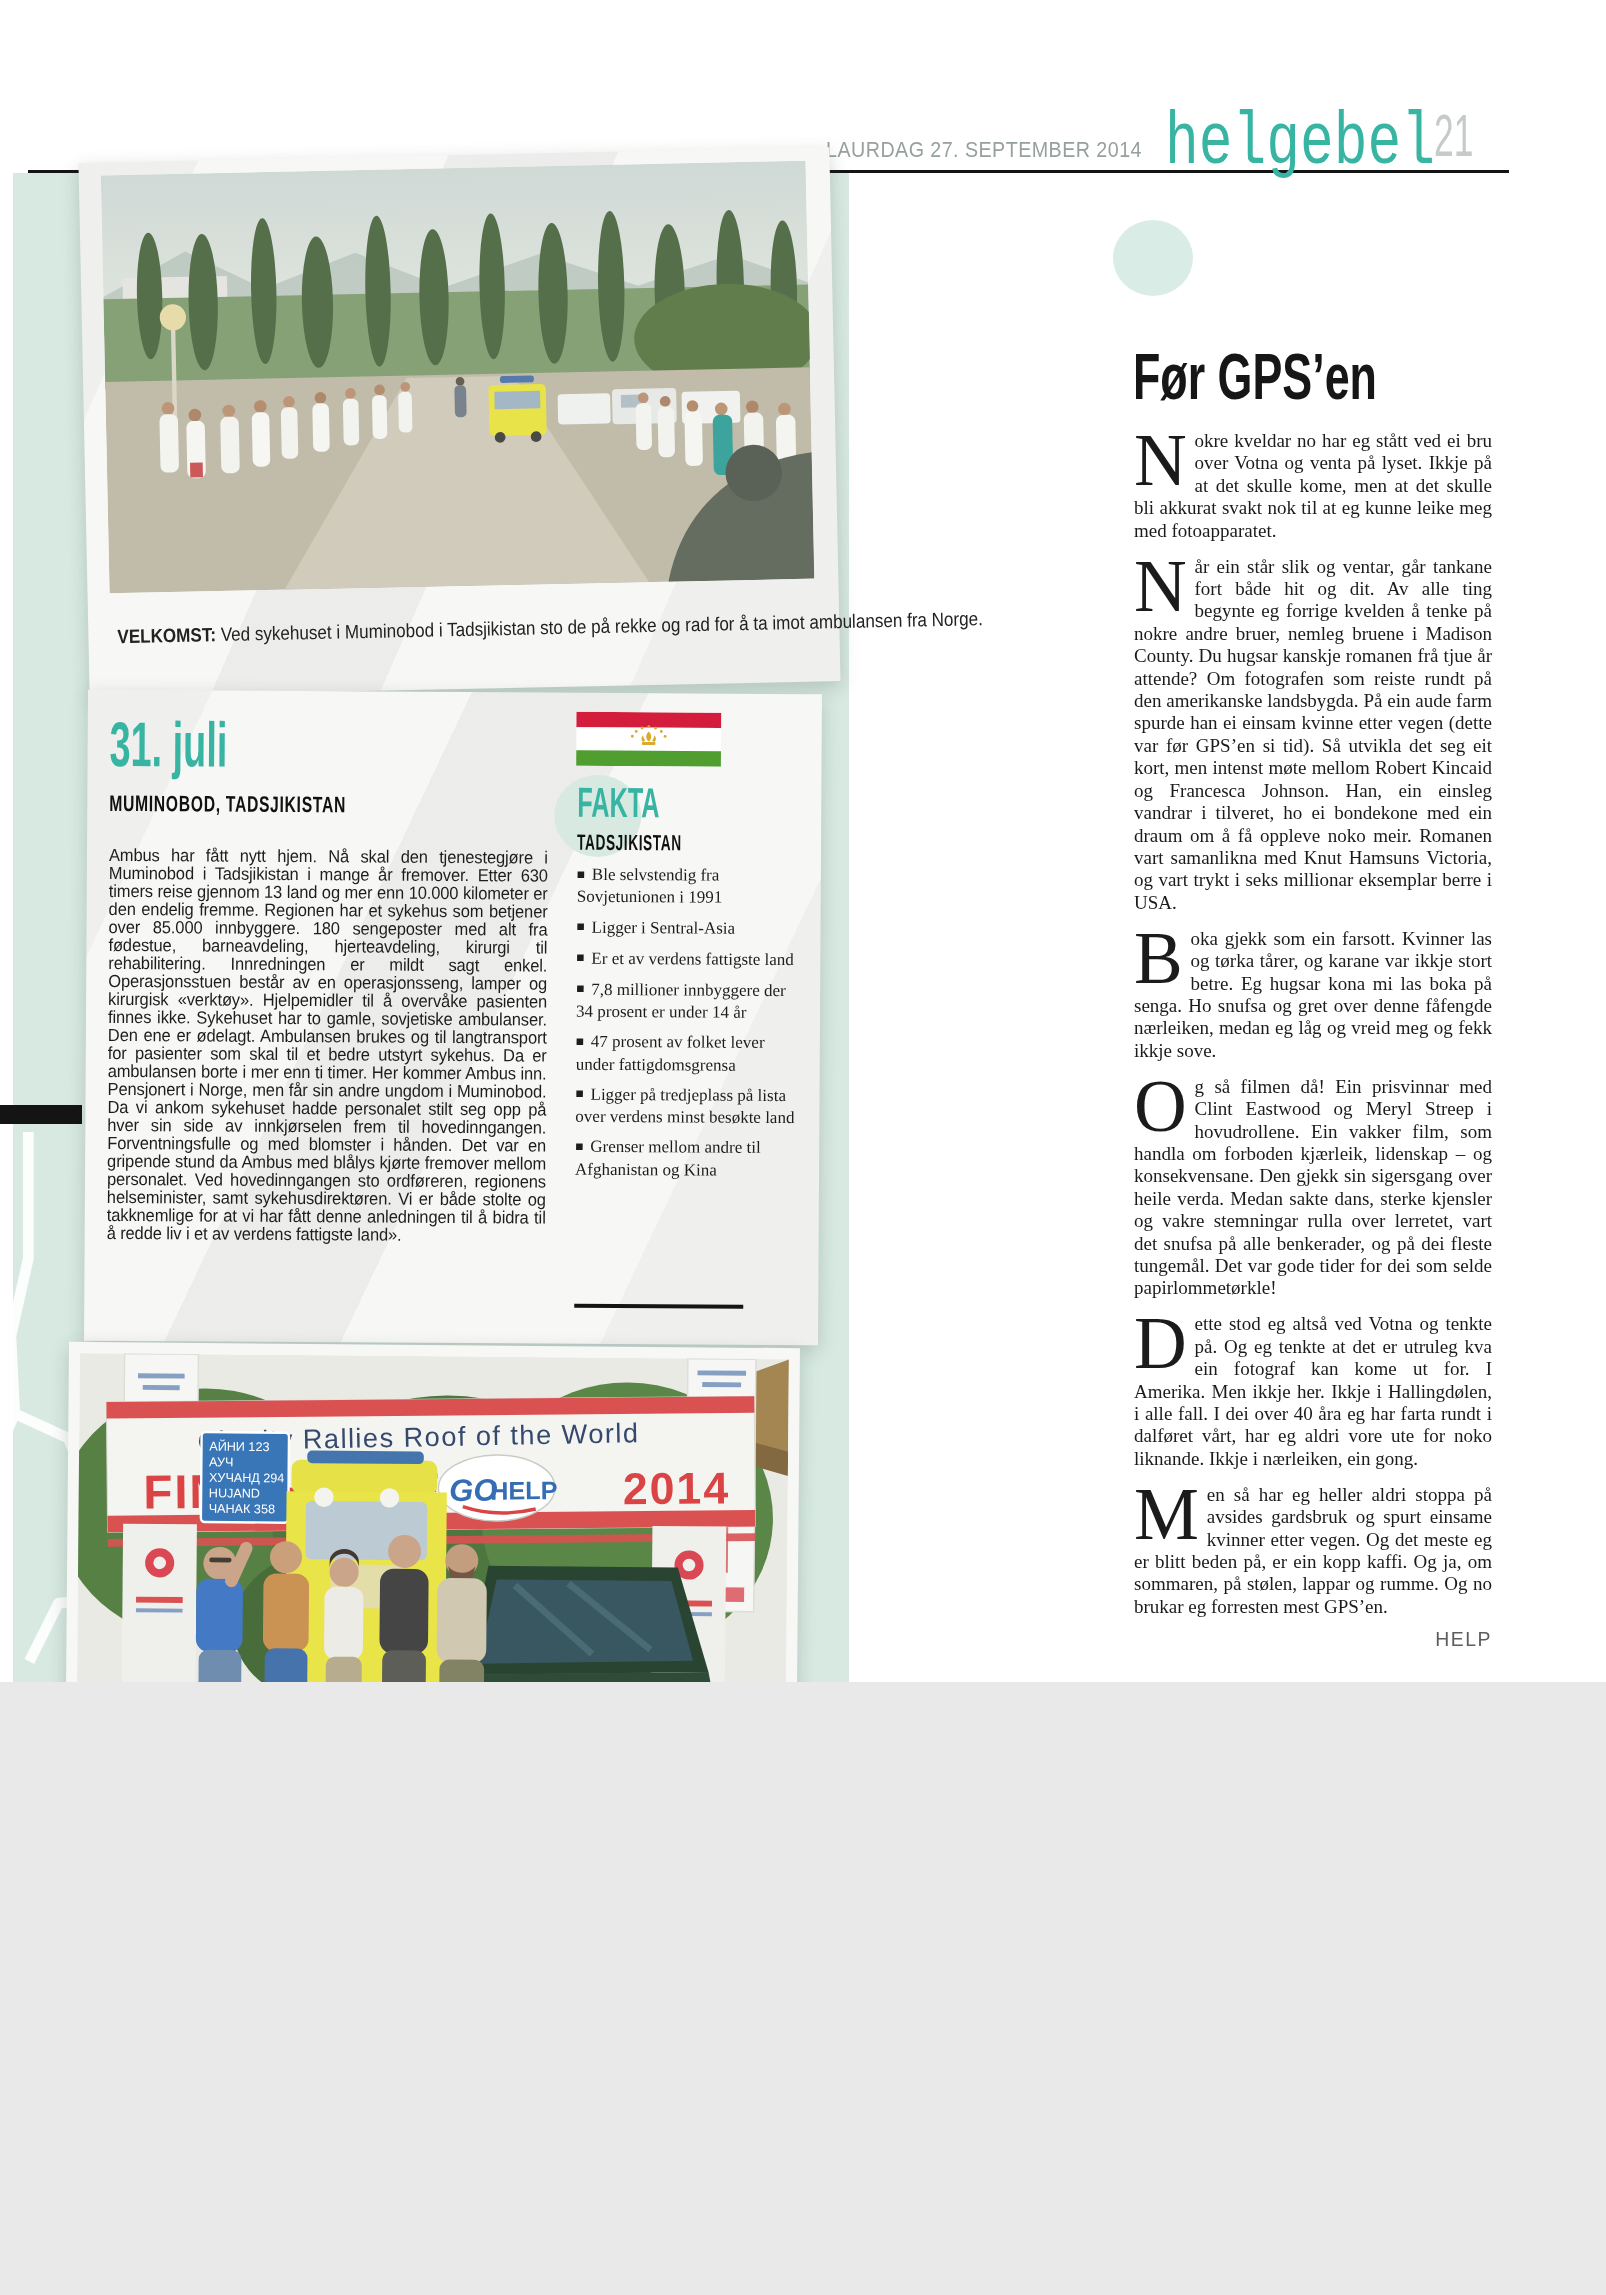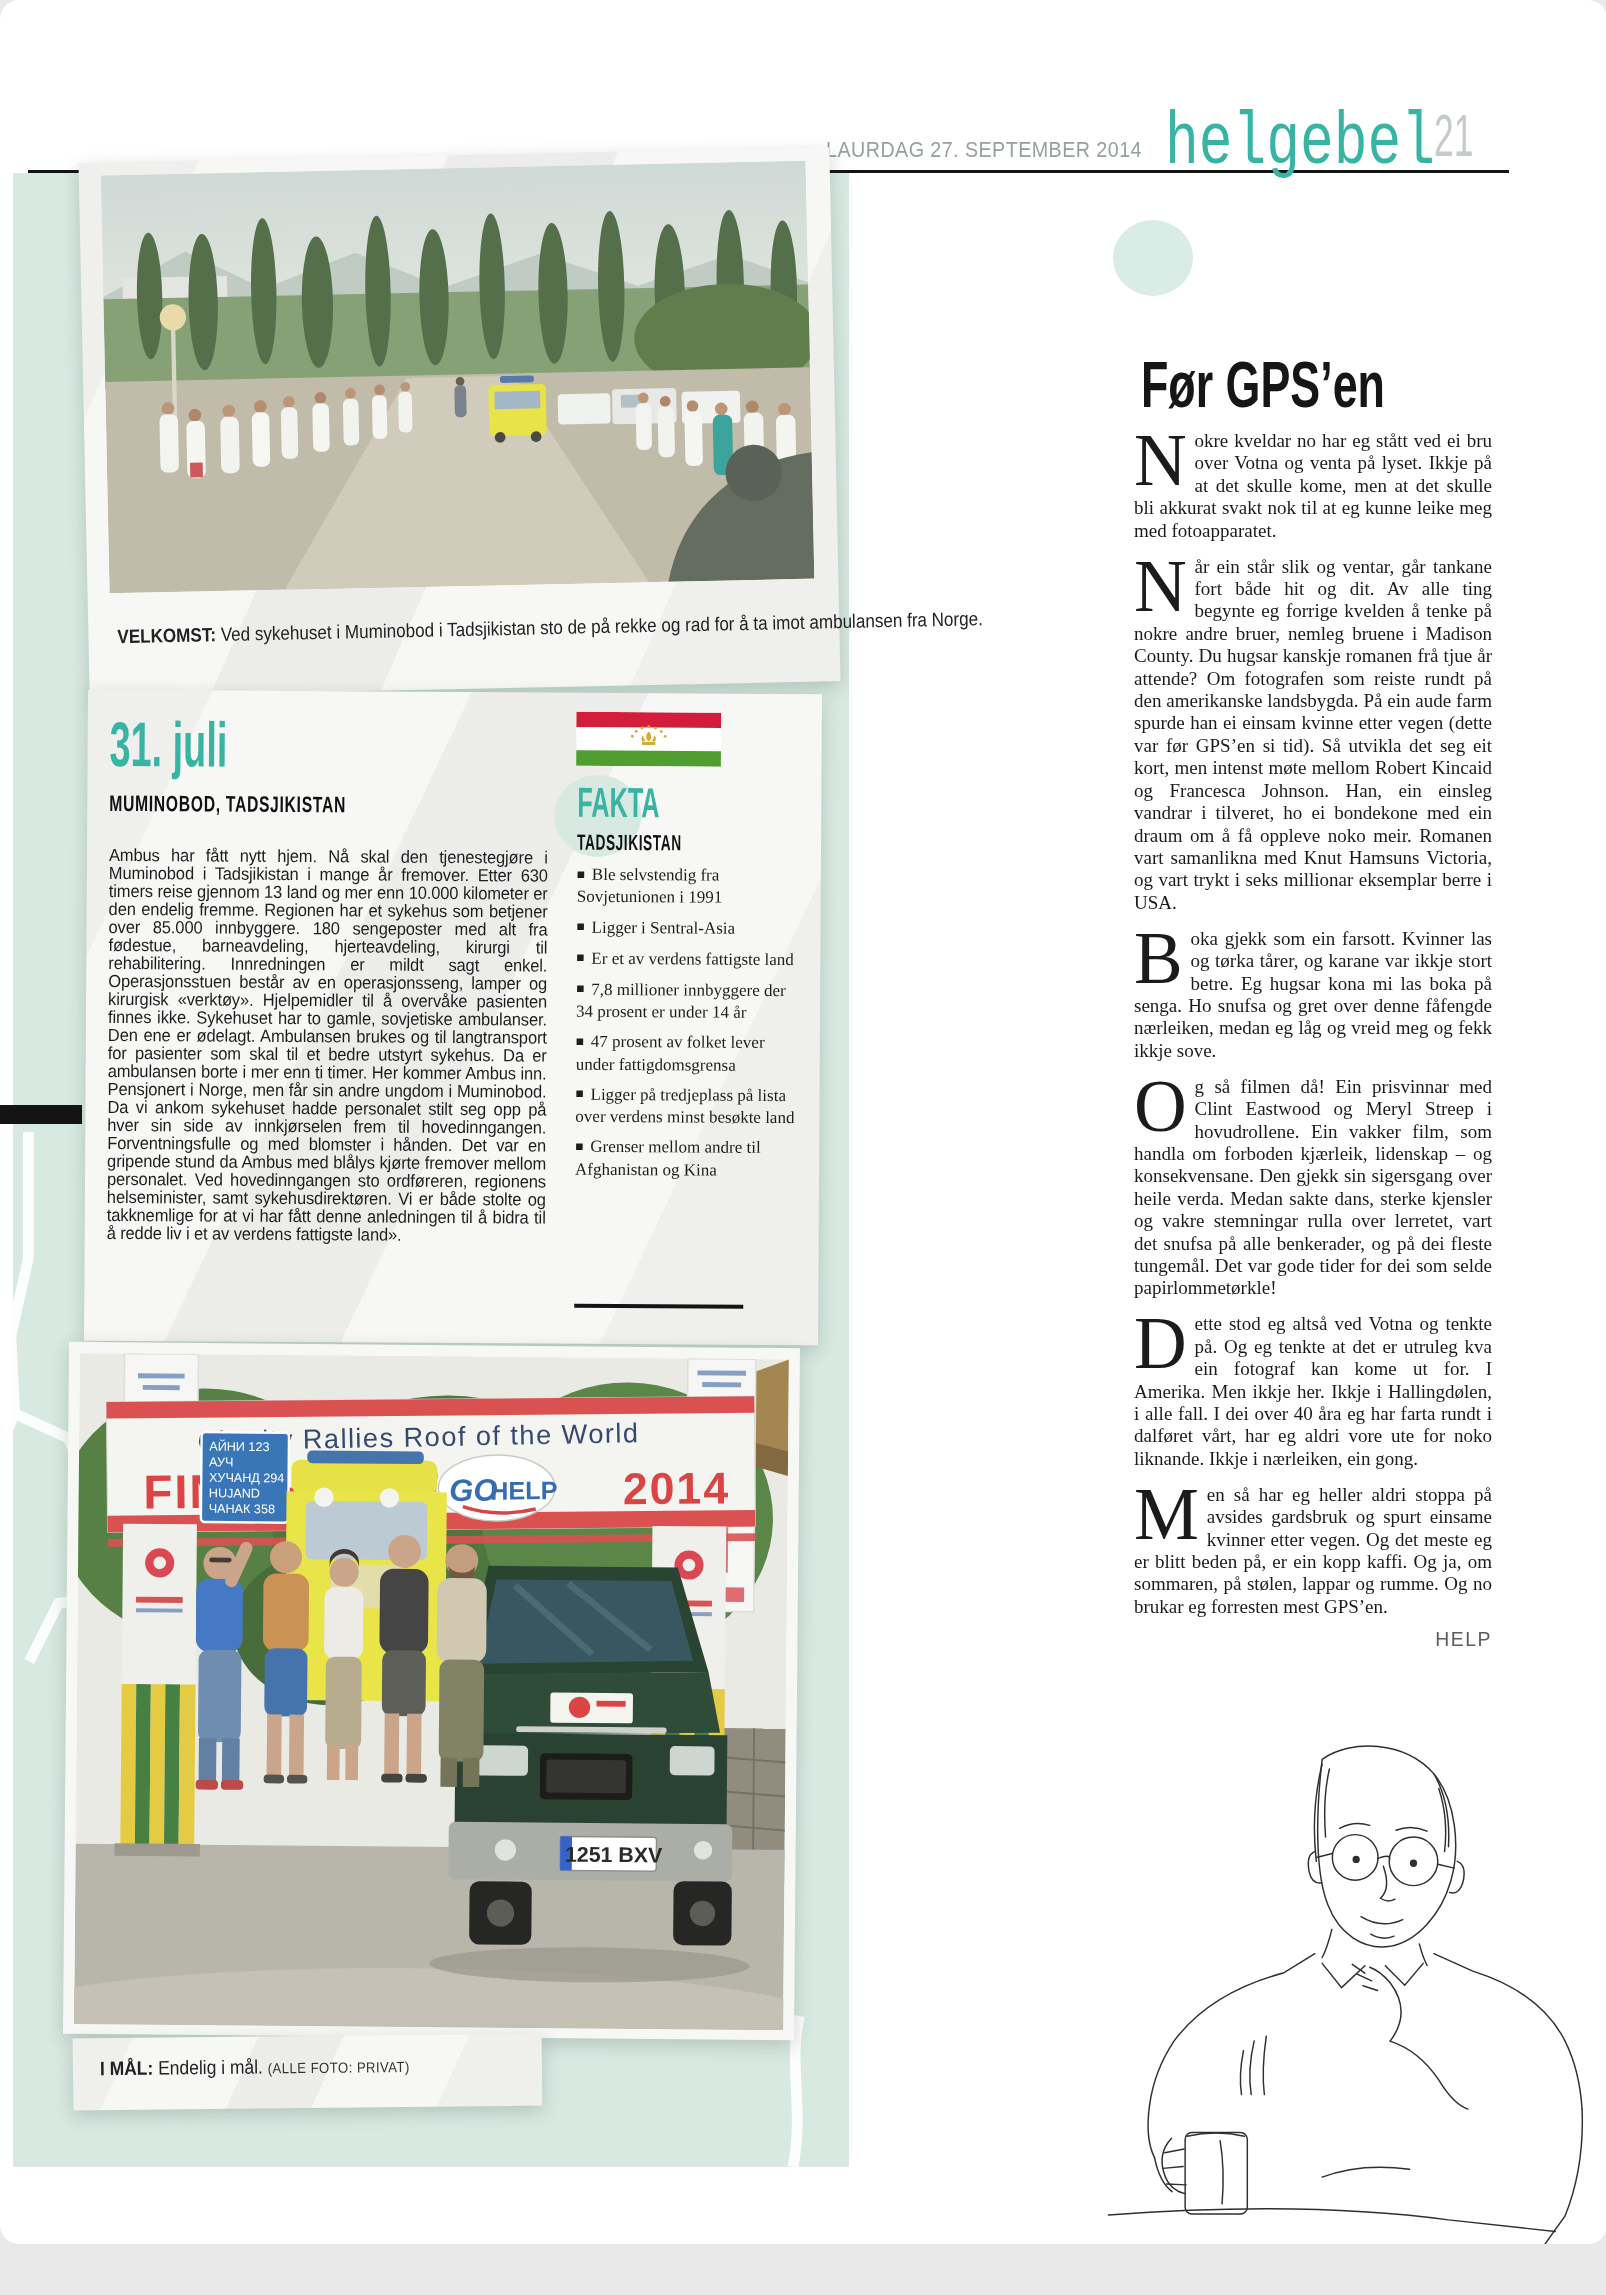--- a/index.html
+++ b/index.html
@@ -1,17 +1,17 @@
 <!DOCTYPE html>
 <html style="font-size:7.8px"><head>
 <meta charset="utf-8">
 <style>
   html,body{margin:0;padding:0;background:#e9e9e9;}
-  #page{position:relative;width:1607px;height:2244px;background:#ffffff;overflow:hidden;
-        font-family:"Liberation Sans",sans-serif;color:#1c1c1c;border-radius:19px;}
+  #page{position:relative;width:1607px;height:1682px;background:#ffffff;overflow:hidden;
+        font-family:"Liberation Sans",sans-serif;color:#1c1c1c;}
   .abs{position:absolute;}
   .nosel{user-select:none;}
   
   .sq{display:inline-block;white-space:nowrap;transform-origin:left top;}
   
   .date{left:656px;top:137px;width:486px;text-align:right;font-size:22.4px;color:#96a09d;
         font-weight:400;letter-spacing:0.5px;}
   .date .sq{transform-origin:right top;transform:scaleX(.88);}
   .masthead{left:1165px;top:101px;font-family:Liberation Mono, monospace;font-size:74px;
         color:#38b4a3;font-weight:400;}
@@ -439,21 +439,21 @@
     </svg>
   </section>
 
   <section class="abs paper crinkle pcap">
     <div class="abs cap3"><span class="sq"><b>I MÅL:</b> <span>Endelig i mål.</span> <span class="credit">(ALLE FOTO: PRIVAT)</span></span></div>
   </section>
 
   <div class="abs edgebar"></div>
 
   <div class="abs kickercircle"></div>
-  <h1 class="abs headline nosel" style="margin:8px;"><span class="sq">Før GPS’en</span></h1>
+  <h1 class="abs headline nosel" style="margin:0;"><span class="sq">Før GPS’en</span></h1>
 
   <div class="abs colbody">
     <p><span class="dropcap">N</span><span>okre kveldar no har eg stått ved ei bru over Votna og venta på lyset. Ikkje på at det skulle kome, men at det skulle bli akkurat svakt nok til at eg kunne leike meg med fotoapparatet.</span></p>
     <p><span class="dropcap">N</span><span>år ein står slik og ventar, går tankane fort både hit og dit. Av alle ting begynte eg forrige kvelden å tenke på nokre andre bruer, nemleg bruene i Madison County. Du hugsar kanskje romanen frå tjue år attende? Om fotografen som reiste rundt på den amerikanske landsbygda. På ein aude farm spurde han ei einsam kvinne etter vegen (dette var før GPS’en si tid). Så utvikla det seg eit kort, men intenst møte mellom Robert Kincaid og Francesca Johnson. Han, ein einsleg vandrar i tilveret, ho ei bondekone med ein draum om å få oppleve noko meir. Romanen vart samanlikna med Knut Hamsuns Victoria, og vart trykt i seks millionar eksemplar berre i USA.</span></p>
     <p><span class="dropcap">B</span><span>oka gjekk som ein farsott. Kvinner las og tørka tårer, og karane var ikkje stort betre. Eg hugsar kona mi las boka på senga. Ho snufsa og gret over denne fåfengde nærleiken, medan eg låg og vreid meg og fekk ikkje sove.</span></p>
     <p><span class="dropcap">O</span><span>g så filmen då! Ein prisvinnar med Clint Eastwood og Meryl Streep i hovudrollene. Ein vakker film, som handla om forboden kjærleik, lidenskap – og konsekvensane. Den gjekk sin sigersgang over heile verda. Medan sakte dans, sterke kjensler og vakre stemningar rulla over lerretet, vart det snufsa på alle benkerader, og på dei fleste tungemål. Det var gode tider for dei som selde papirlommetørkle!</span></p>
     <p><span class="dropcap">D</span><span>ette stod eg altså ved Votna og tenkte på. Og eg tenkte at det er utruleg kva ein fotograf kan kome ut for. I Amerika. Men ikkje her. Ikkje i Hallingdølen, i alle fall. I dei over 40 åra eg har farta rundt i dalføret vårt, har eg aldri vore ute for noko liknande. Ikkje i nærleiken, ein gong.</span></p>
     <p><span class="dropcap">M</span><span>en så har eg heller aldri stoppa på avsides gardsbruk og spurt einsame kvinner etter vegen. Og det meste eg er blitt beden på, er ein kopp kaffi. Og ja, om sommaren, på stølen, lappar og rumme. Og no brukar eg forresten mest GPS’en.</span></p>
     <div class="signature">HELP</div>
   </div>

